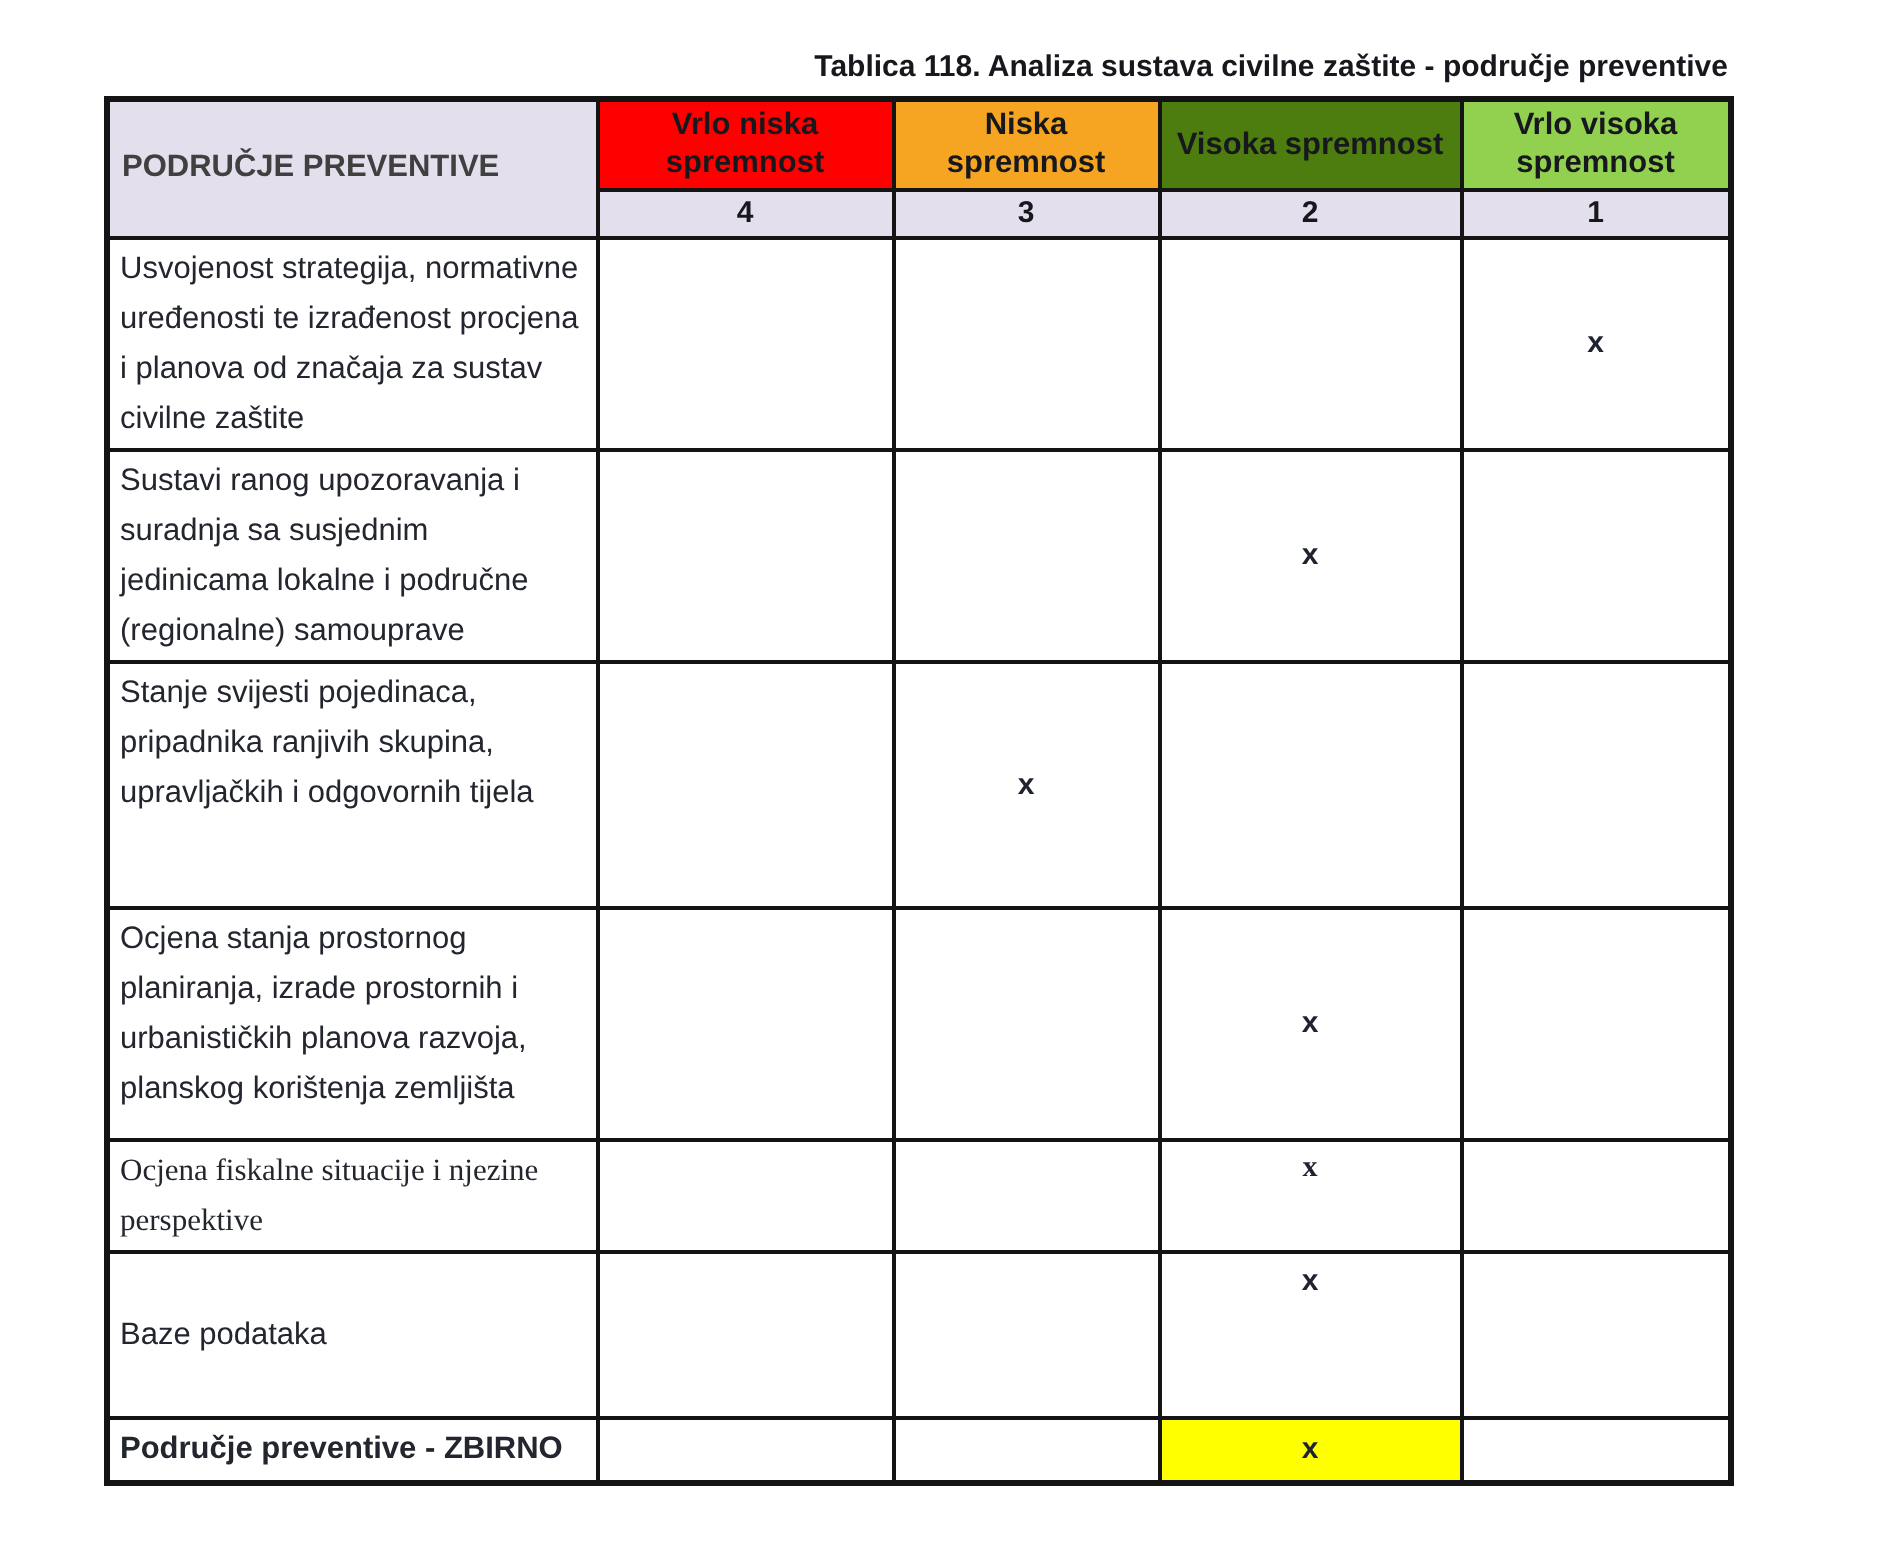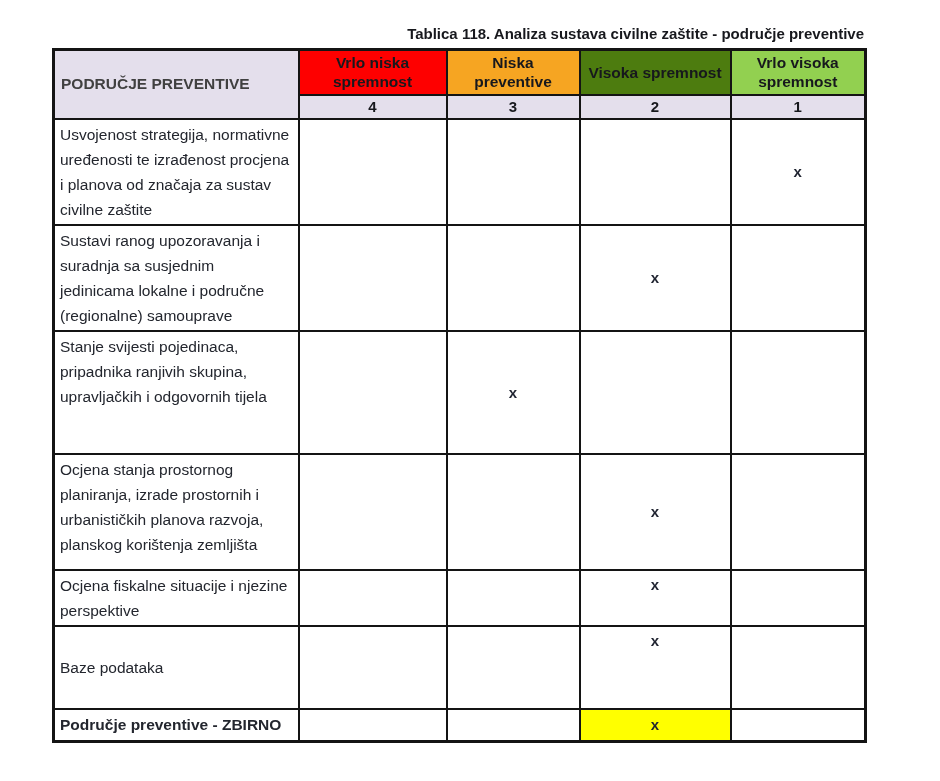--- a/index.html
+++ b/index.html
@@ -74,21 +74,21 @@
   }
   tr.marks-top td.mark { vertical-align: top; padding-top: 5px; }
   tr.label-middle td.label { vertical-align: middle; }
   tr.summary td.label { vertical-align: middle; font-weight: 700; }
   .h-head   { height: 45px; }
   .h-scores { height: 24px; }
   .h-r0 { height: 101px; }
   .h-r1 { height: 95px; }
   .h-r2 { height: 123px; margin-top: 16px; }
   .h-r3 { height: 116px; }
-  .h-r4 { height: 48px; }
+  .h-r4 { height: 48px; font-family: Liberation Serif, serif; }
   .h-r5 { height: 83px; }
   .h-sum { height: 33px; }
 </style>
 </head>
 <body>
 
 <div class="doc-title">Tablica 118. Analiza sustava civilne zaštite - područje preventive</div>
 
 <table class="analysis">
   <colgroup>
@@ -96,21 +96,21 @@
     <col style="width:148px">
     <col style="width:133px">
     <col style="width:151px">
     <col style="width:135px">
   </colgroup>
 
   <tbody>
       <tr class="h-head">
     <th class="corner" rowspan="2" style="background-color: rgb(228, 223, 236);">PODRUČJE PREVENTIVE</th>
     <th class="col-head" style="background-color: rgb(254, 0, 0); text-align: center;">Vrlo niska spremnost</th>
-    <th class="col-head" style="background-color: rgb(246, 165, 34);">Niska preventive</th>
+    <th class="col-head" style="background-color: rgb(246, 165, 34);">Niska spremnost</th>
     <th class="col-head" style="background-color: #4d7c0f;">Visoka spremnost</th>
     <th class="col-head" style="background-color: rgb(146, 208, 80);">Vrlo visoka spremnost</th>
   </tr>
 
   <tr class="h-scores">
     <td class="score" style="background-color: rgb(228, 223, 236);">4</td>
     <td class="score" style="background-color: rgb(228, 223, 236);">3</td>
     <td class="score" style="background-color: rgb(228, 223, 236);">2</td>
     <td class="score" style="background-color: rgb(228, 223, 236);">1</td>
   </tr>

